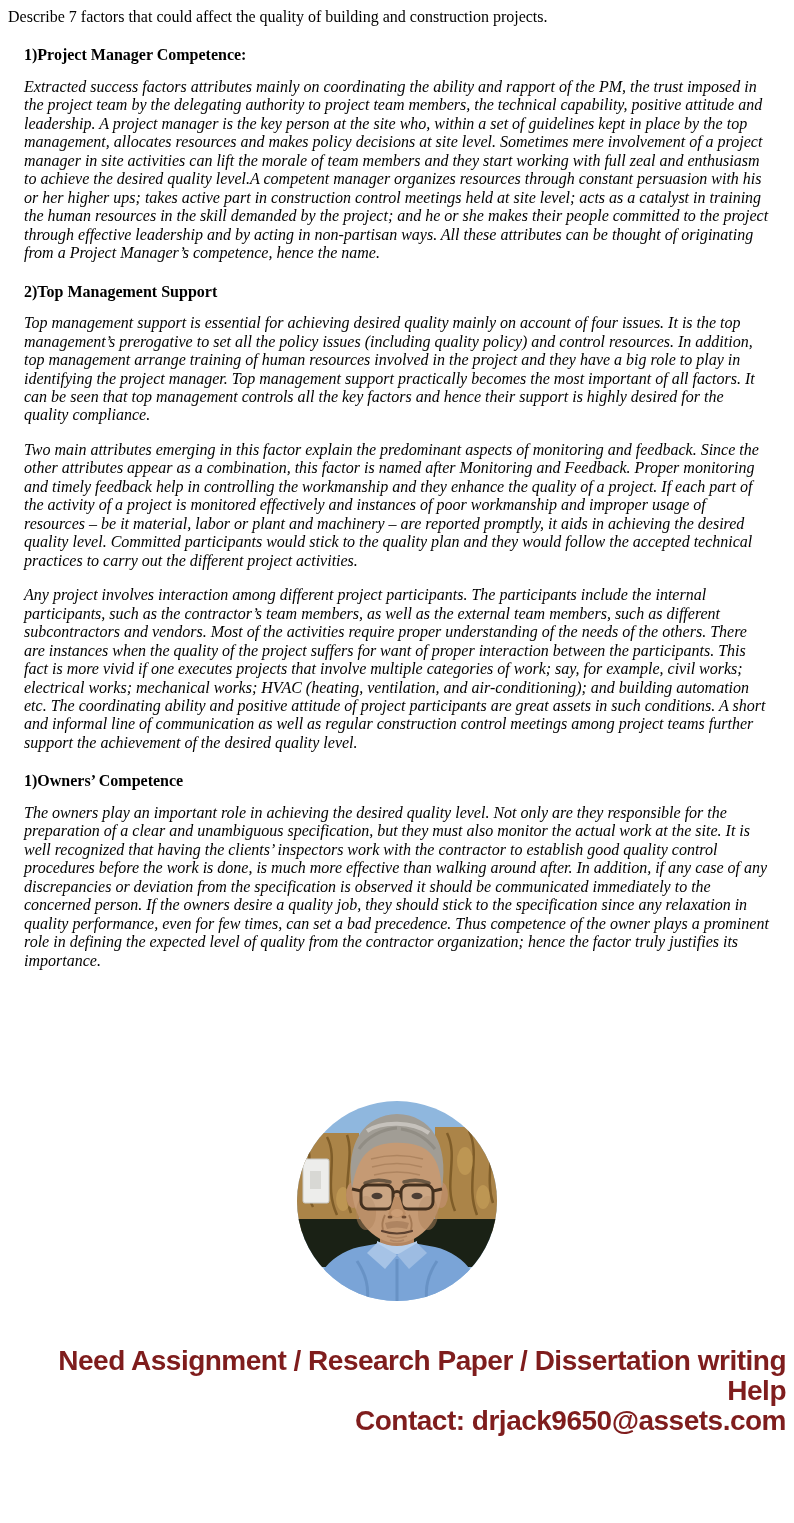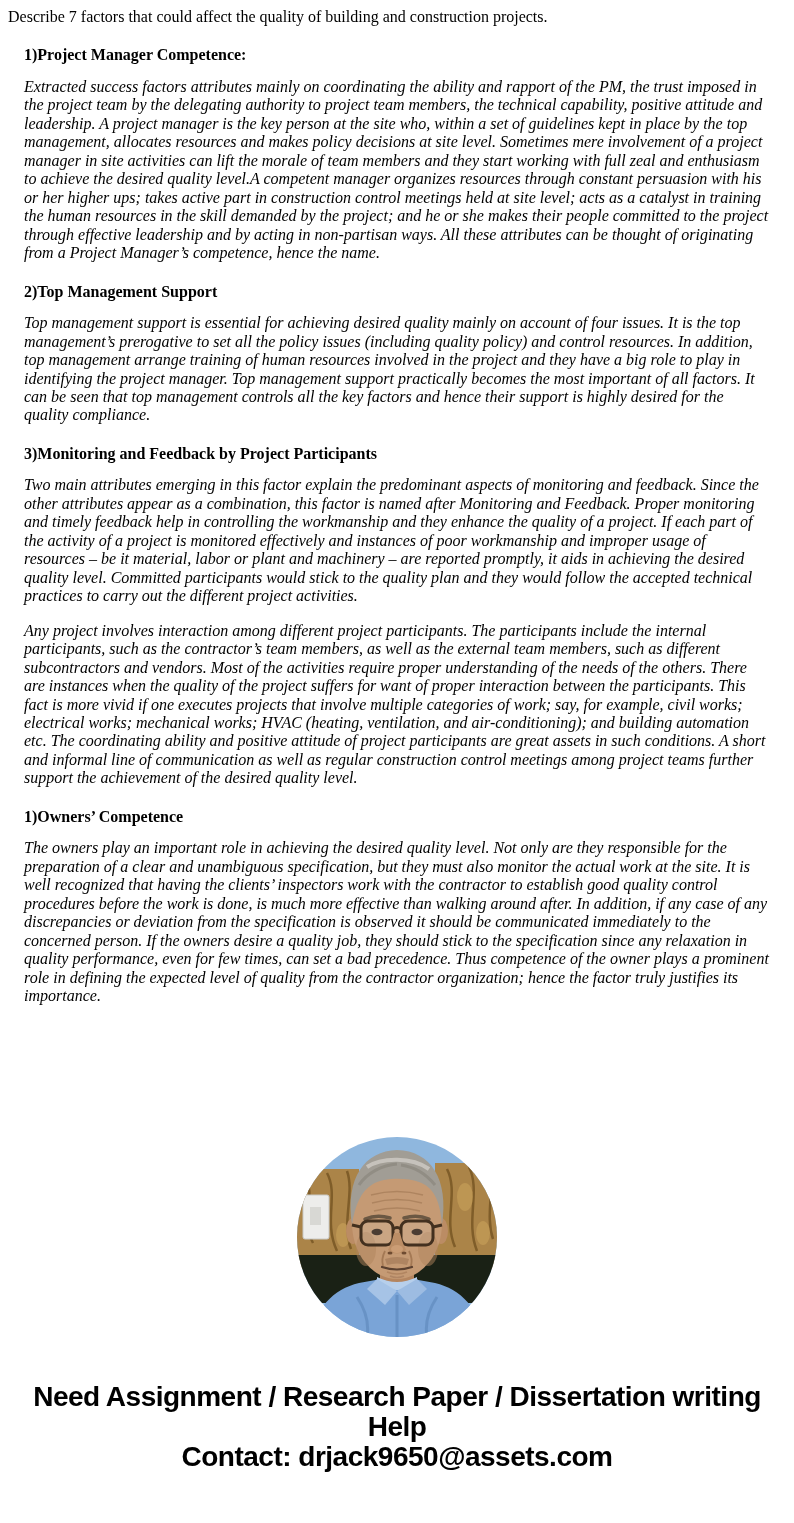--- a/index.html
+++ b/index.html
@@ -30,27 +30,27 @@
 
   .portrait-wrap {
     width: 200px;
     height: 200px;
     margin: 131px auto 0 auto;
   }
   .portrait-wrap svg { display: block; }
 
   .footer {
     margin: 45px 0 27px 0;
-    text-align: center;
+    text-align: right;
     font-family: "Liberation Sans", sans-serif;
     font-weight: 700;
     font-size: 28px;
     line-height: 30px;
     letter-spacing: -0.5px;
-    color: #000000;
+    color: #7f1d1d;
   }
 </style>
 </head>
 <body>
 
 <div class="doc">
 
   <p class="question">Describe 7 factors that could affect the quality of building and construction projects.</p>
 
 
@@ -58,21 +58,20 @@
     <h4 class="sec-h">1)Project Manager Competence:</h4>
     <p class="sec-b">Extracted success factors attributes mainly on coordinating the ability and rapport of the PM, the trust imposed in the project team by the delegating authority to project team members, the technical capability, positive attitude and leadership. A project manager is the key person at the site who, within a set of guidelines kept in place by the top management, allocates resources and makes policy decisions at site level. Sometimes mere involvement of a project manager in site activities can lift the morale of team members and they start working with full zeal and enthusiasm to achieve the desired quality level.A competent manager organizes resources through constant persuasion with his or her higher ups; takes active part in construction control meetings held at site level; acts as a catalyst in training the human resources in the skill demanded by the project; and he or she makes their people committed to the project through effective leadership and by acting in non-partisan ways. All these attributes can be thought of originating from a Project Manager’s competence, hence the name.</p>
   </section>
 
   <section>
     <h4 class="sec-h">2)Top Management Support</h4>
     <p class="sec-b">Top management support is essential for achieving desired quality mainly on account of four issues. It is the top management’s prerogative to set all the policy issues (including quality policy) and control resources. In addition, top management arrange training of human resources involved in the project and they have a big role to play in identifying the project manager. Top management support practically becomes the most important of all factors. It can be seen that top management controls all the key factors and hence their support is highly desired for the quality compliance.</p>
   </section>
 
   <section>
-    <h4 class="sec-h">3)Monitoring and Feedback by Project Participants</h4>
     <p class="sec-b">Two main attributes emerging in this factor explain the predominant aspects of monitoring and feedback. Since the other attributes appear as a combination, this factor is named after Monitoring and Feedback. Proper monitoring and timely feedback help in controlling the workmanship and they enhance the quality of a project. If each part of the activity of a project is monitored effectively and instances of poor workmanship and improper usage of resources – be it material, labor or plant and machinery – are reported promptly, it aids in achieving the desired quality level. Committed participants would stick to the quality plan and they would follow the accepted technical practices to carry out the different project activities.</p>
   </section>
 
   <section>
     <p class="sec-b">Any project involves interaction among different project participants. The participants include the internal participants, such as the contractor’s team members, as well as the external team members, such as different subcontractors and vendors. Most of the activities require proper understanding of the needs of the others. There are instances when the quality of the project suffers for want of proper interaction between the participants. This fact is more vivid if one executes projects that involve multiple categories of work; say, for example, civil works; electrical works; mechanical works; HVAC (heating, ventilation, and air-conditioning); and building automation etc. The coordinating ability and positive attitude of project participants are great assets in such conditions. A short and informal line of communication as well as regular construction control meetings among project teams further support the achievement of the desired quality level.</p>
   </section>
 
   <section>
     <h4 class="sec-h">1)Owners’ Competence</h4>
     <p class="sec-b">The owners play an important role in achieving the desired quality level. Not only are they responsible for the preparation of a clear and unambiguous specification, but they must also monitor the actual work at the site. It is well recognized that having the clients’ inspectors work with the contractor to establish good quality control procedures before the work is done, is much more effective than walking around after. In addition, if any case of any discrepancies or deviation from the specification is observed it should be communicated immediately to the concerned person. If the owners desire a quality job, they should stick to the specification since any relaxation in quality performance, even for few times, can set a bad precedence. Thus competence of the owner plays a prominent role in defining the expected level of quality from the contractor organization; hence the factor truly justifies its importance.</p>

